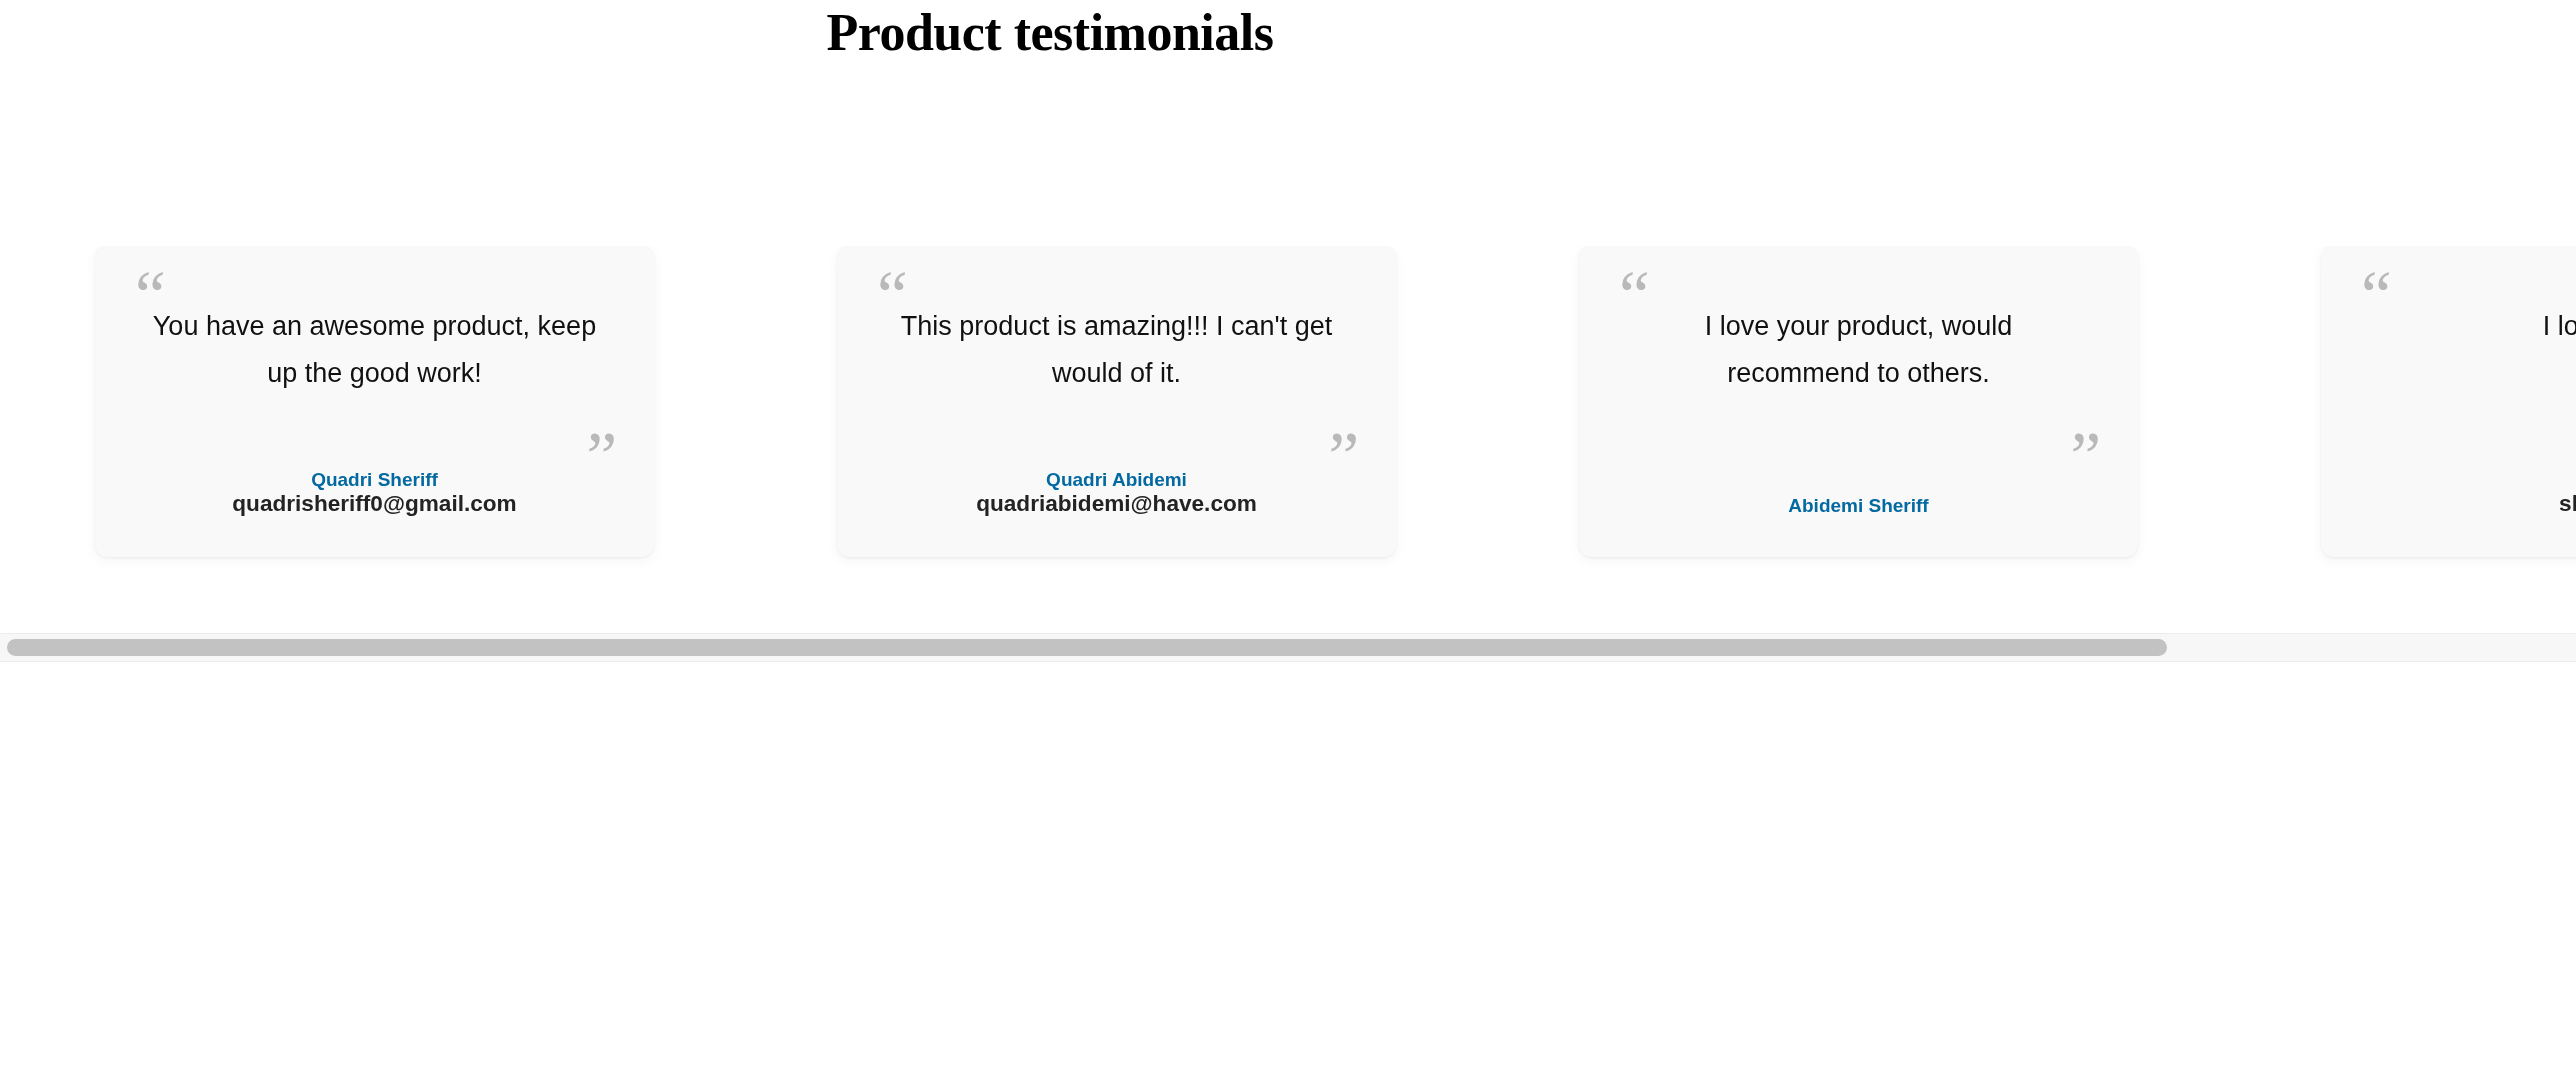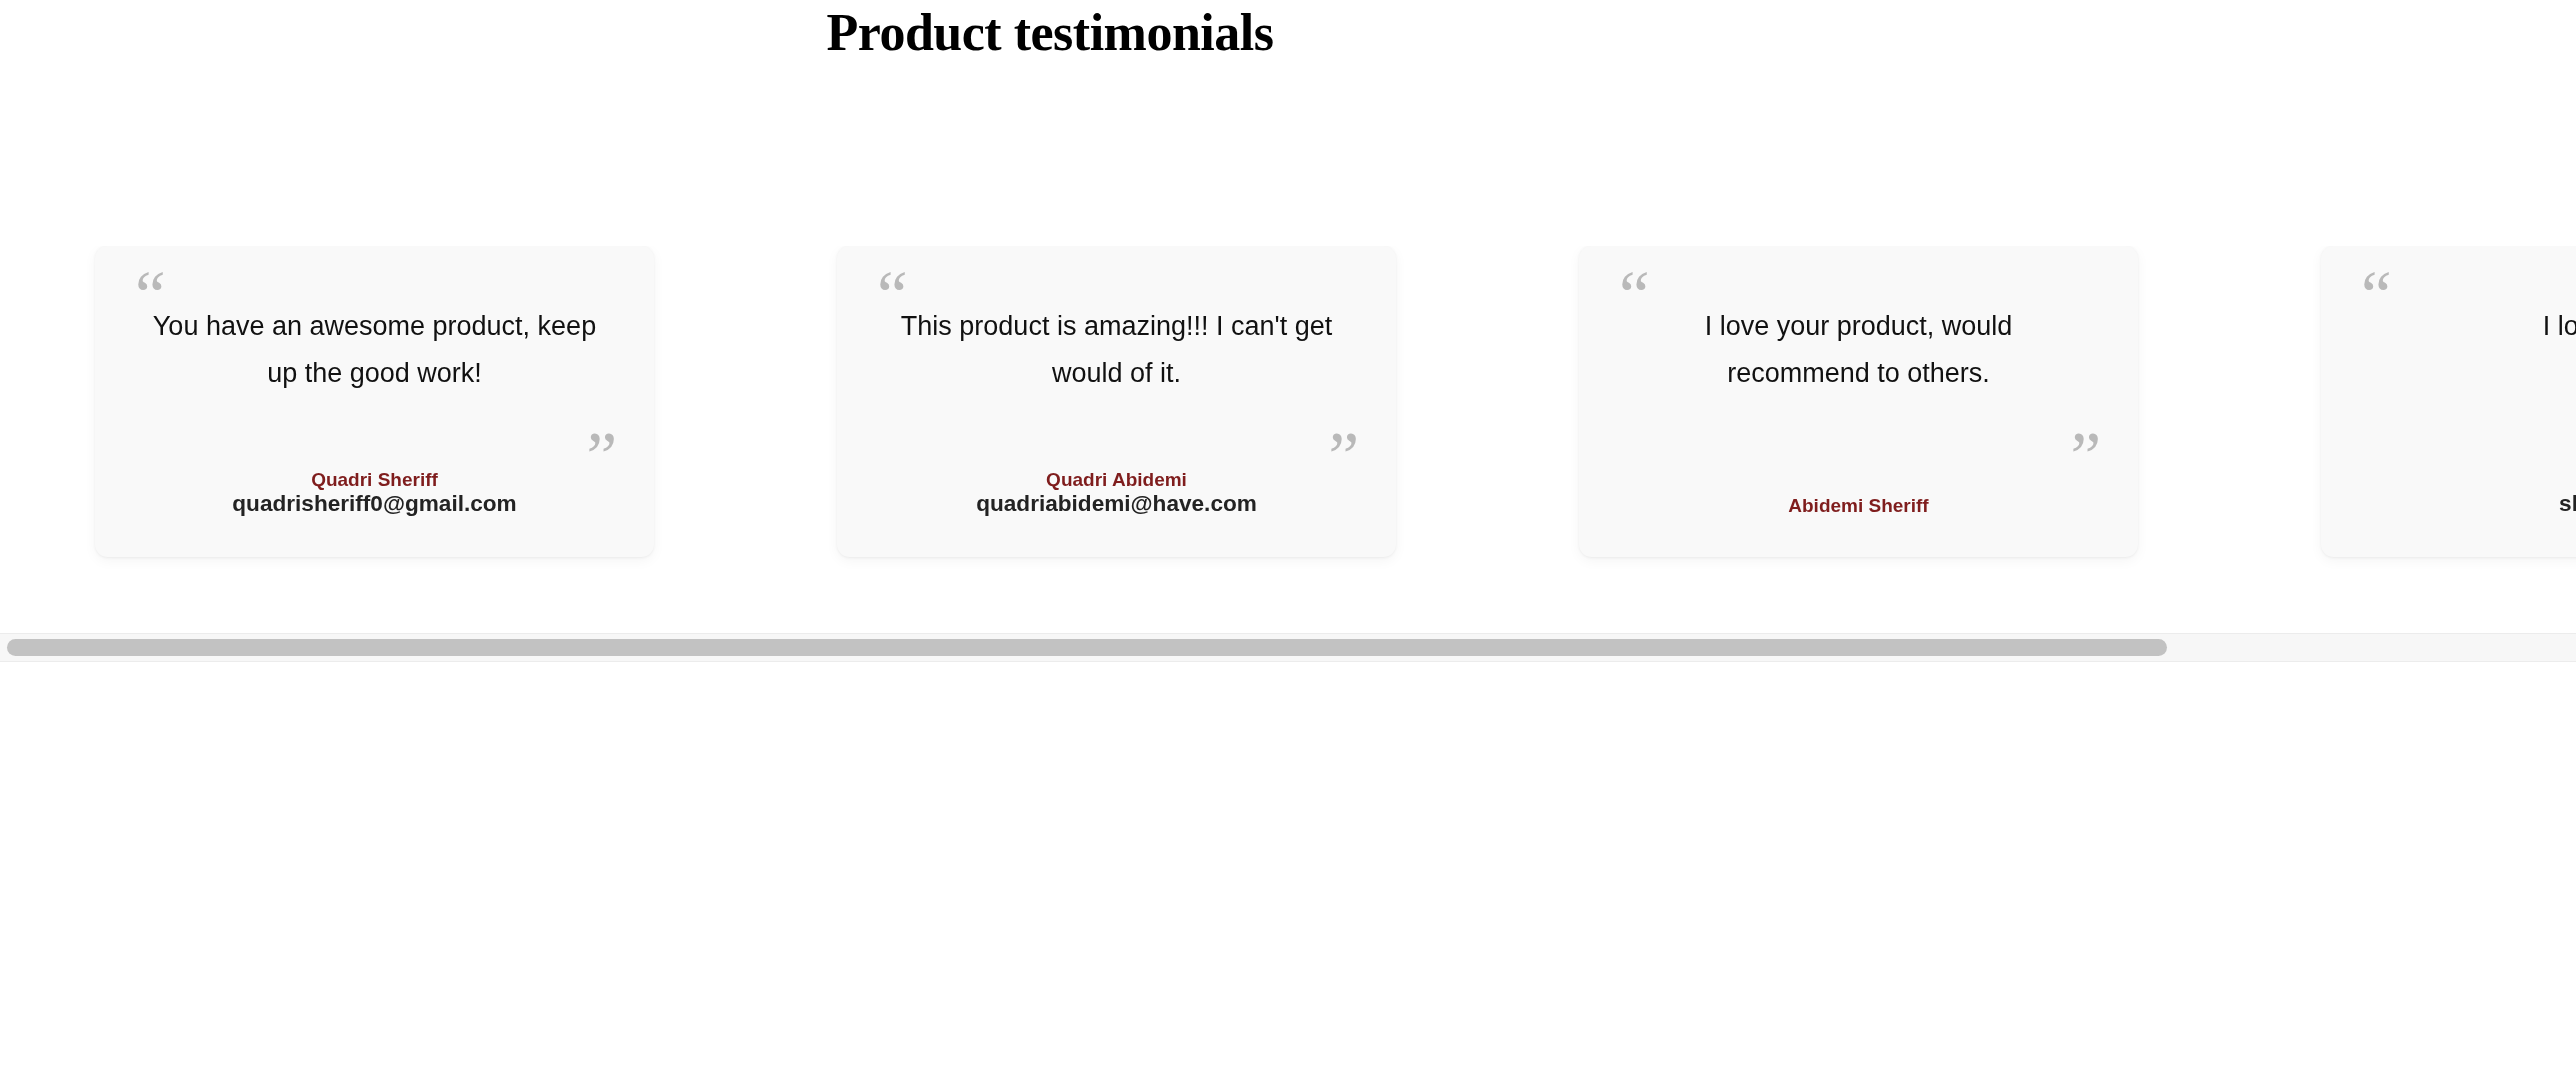--- a/index.html
+++ b/index.html
@@ -91,21 +91,21 @@
   }
 
   .author-block{
     margin-top:auto;
     text-align:center;
     padding-bottom:16.3px;
   }
   .author-name{
     font-size:19px;
     font-weight:bold;
-    color:#7f1d1d;
+    color:#0369a1;
     line-height:22.6px;
   }
   .author-email{
     font-size:22.6px;
     font-weight:700;
     color:#232323;
     line-height:26px;
   }
 
   

